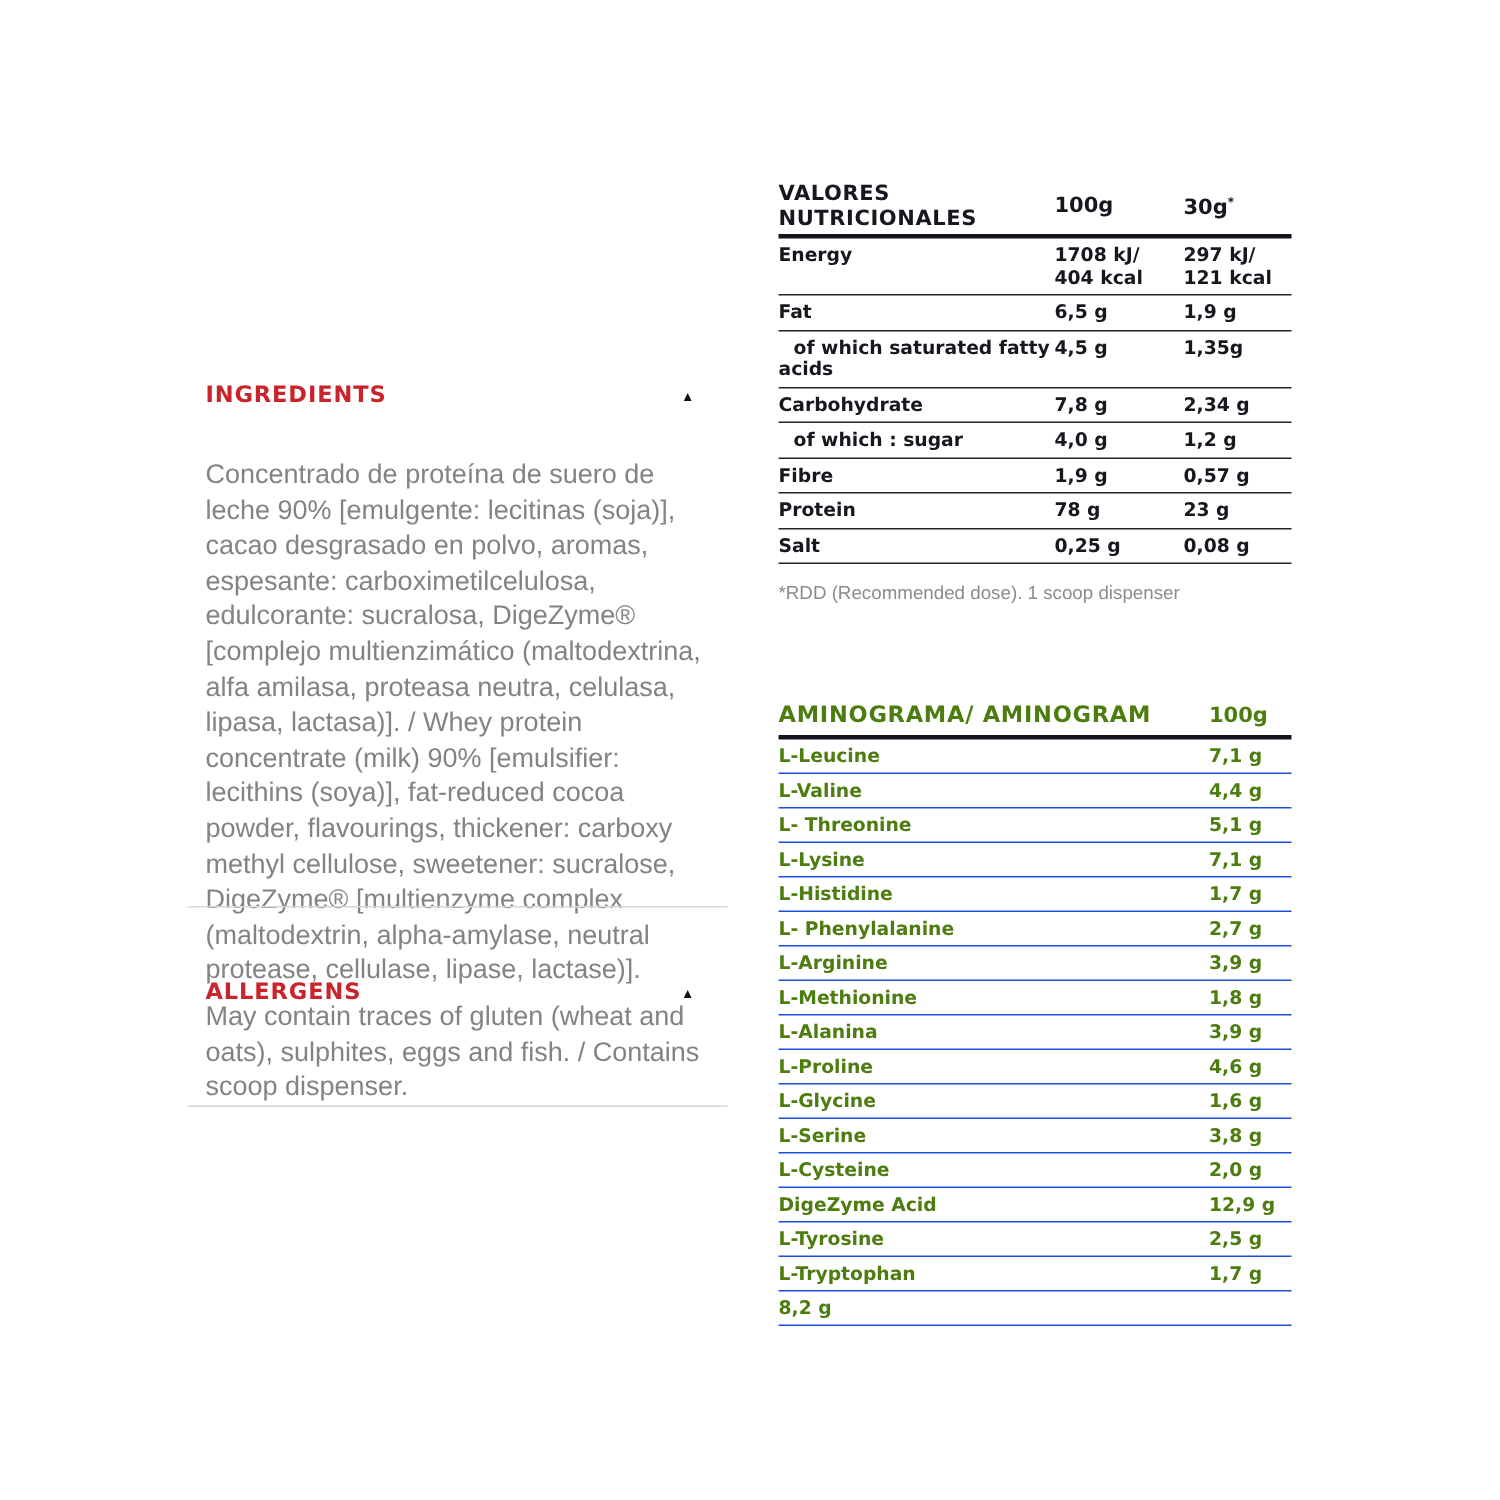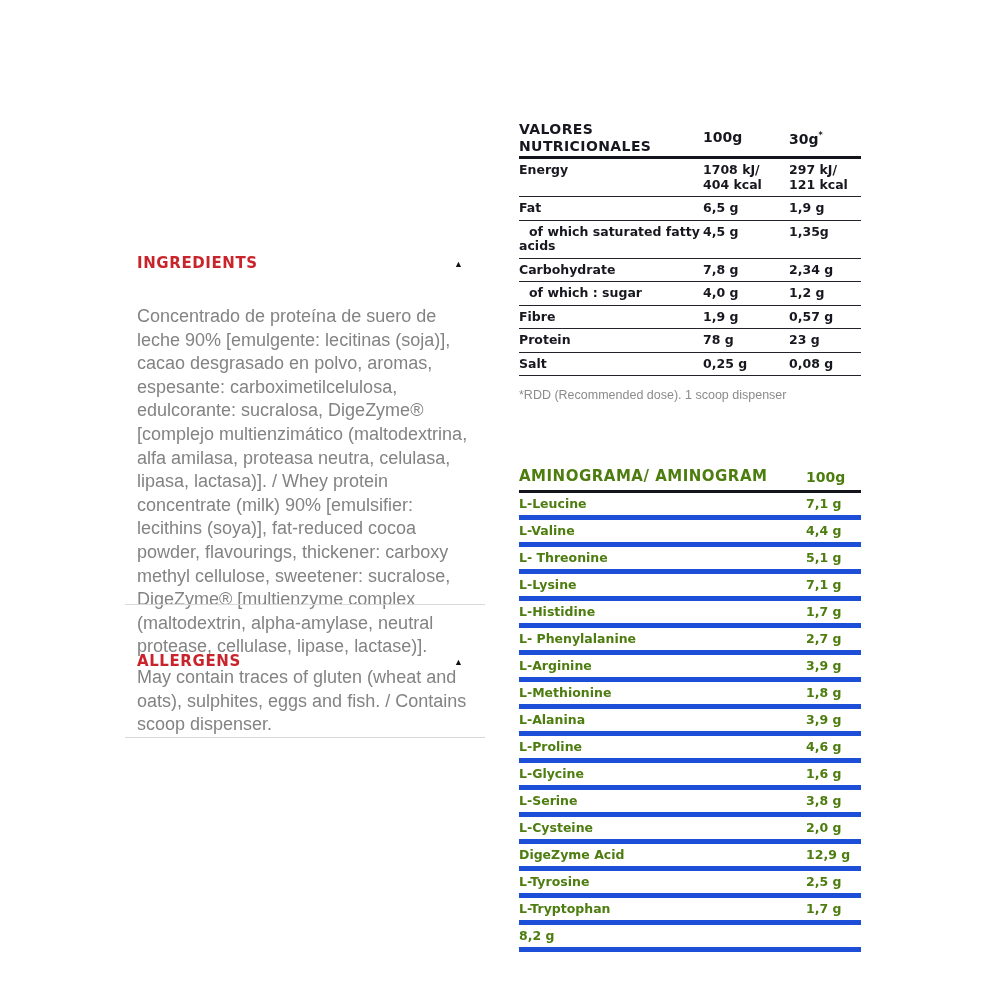--- a/index.html
+++ b/index.html
@@ -37,21 +37,21 @@
   .footnote { position:absolute; left:519px; top:388px; color:#8b8b8b;
     font-size:12.5px; }
 
   .atable { position:absolute; left:519px; top:439px; width:342px;
     font-family:"DejaVu Sans", sans-serif; color:#4d7c0f;margin-top:26px; }
   .ahead { display:flex; align-items:flex-end; padding:2px 0 5px;
     border-bottom:3px solid #14141c; }
   .ahead .at { width:287px; font-weight:bold; font-size:15px;
     letter-spacing:0.5px; }
   .ahead .ac { flex:1; font-weight:bold; font-size:14px; }
-  .arow { display:flex; padding:4px 0 4px; border-bottom:5px solid #1d4ed8;
+  .arow { display:flex; padding:4px 0 4px; border-bottom:1px solid #1d4ed8;
     font-weight:bold; font-size:12.5px; line-height:14px; }
   .arow .al { width:287px; } .arow .av { flex:1; }
 </style>
 </head>
 <body>
 
 <div class="page">
 
   <div class="acc-header" style="top:254px;">
     <span class="acc-title">INGREDIENTS</span>

